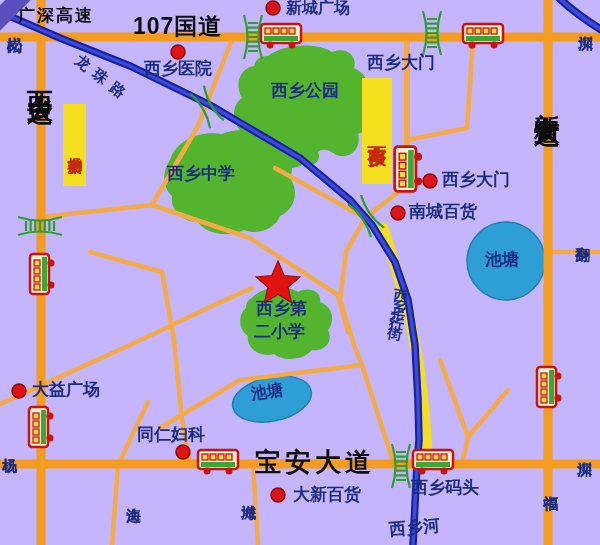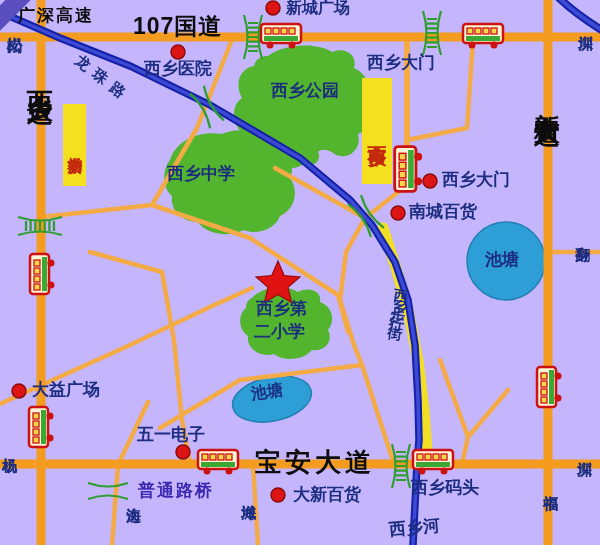--- a/index.html
+++ b/index.html
@@ -214,31 +214,25 @@
 <div class="lbl navy s17" style="left:167px;top:166px;font-family:Liberation Mono, monospace;">西乡中学</div>
 <div class="lbl navy s17" style="left:442px;top:171px;">西乡大门</div>
 <div class="lbl navy s17" style="left:409px;top:203px;">南城百货</div>
 <div class="lbl navy v s15" style="left:575px;top:235px;">翻身</div>
 <div class="lbl navy s17" style="left:485px;top:251px;">池塘</div>
 <div class="lbl navy s17" style="left:256px;top:300px;">西乡第</div>
 <div class="lbl navy s17" style="left:254px;top:323px;">二小学</div>
 <div class="lbl navy v s15" style="left:396px;top:278px;transform:rotate(9deg);transform-origin:center top;letter-spacing:9px;">西乡步行街</div>
 <div class="lbl navy s16" style="left:251px;top:384px;transform:rotate(-8deg);">池塘</div>
 <div class="lbl navy s17" style="left:32px;top:381px;">大益广场</div>
-<div class="lbl navy s17" style="left:137px;top:426px;">五一电子</div>
+<div class="lbl navy s17" style="left:137px;top:426px;">同仁妇科</div>
 <div class="lbl navy v s15" style="left:2px;top:446px;">机场</div>
 <div class="lbl navy v s15" style="left:126px;top:496px;">海边</div>
 <div class="lbl black" style="left:255px;top:449px;font-size:26px;letter-spacing:4px;">宝安大道</div>
 <div class="lbl navy s17" style="left:293px;top:486px;">大新百货</div>
 <div class="lbl navy v s15" style="left:241px;top:493px;">海城</div>
 <div class="lbl navy s17" style="left:411px;top:479px;">西乡码头</div>
 <div class="lbl navy s17" style="left:389px;top:519px;transform:rotate(-5deg);">西乡河</div>
 <div class="lbl navy v s15" style="left:543px;top:484px;">福中福</div>
 <div class="lbl navy v s15" style="left:577px;top:450px;">深圳</div>
 
-<div class="legend-row" style="left:84px;top:480px;">
-  <svg width="48" height="22" viewBox="-24 -11 48 22">
-    <path d="M-20,-8 Q0,-1 20,-8 M-20,8 Q0,1 20,8" stroke="#2f9e2f" stroke-width="2.2" fill="none"></path>
-  </svg>
-  <span class="lbl legendtxt s17" style="position:static;letter-spacing:2px;">普通路桥</span>
+
 </div>
 
-</div>
-
 </body></html>

